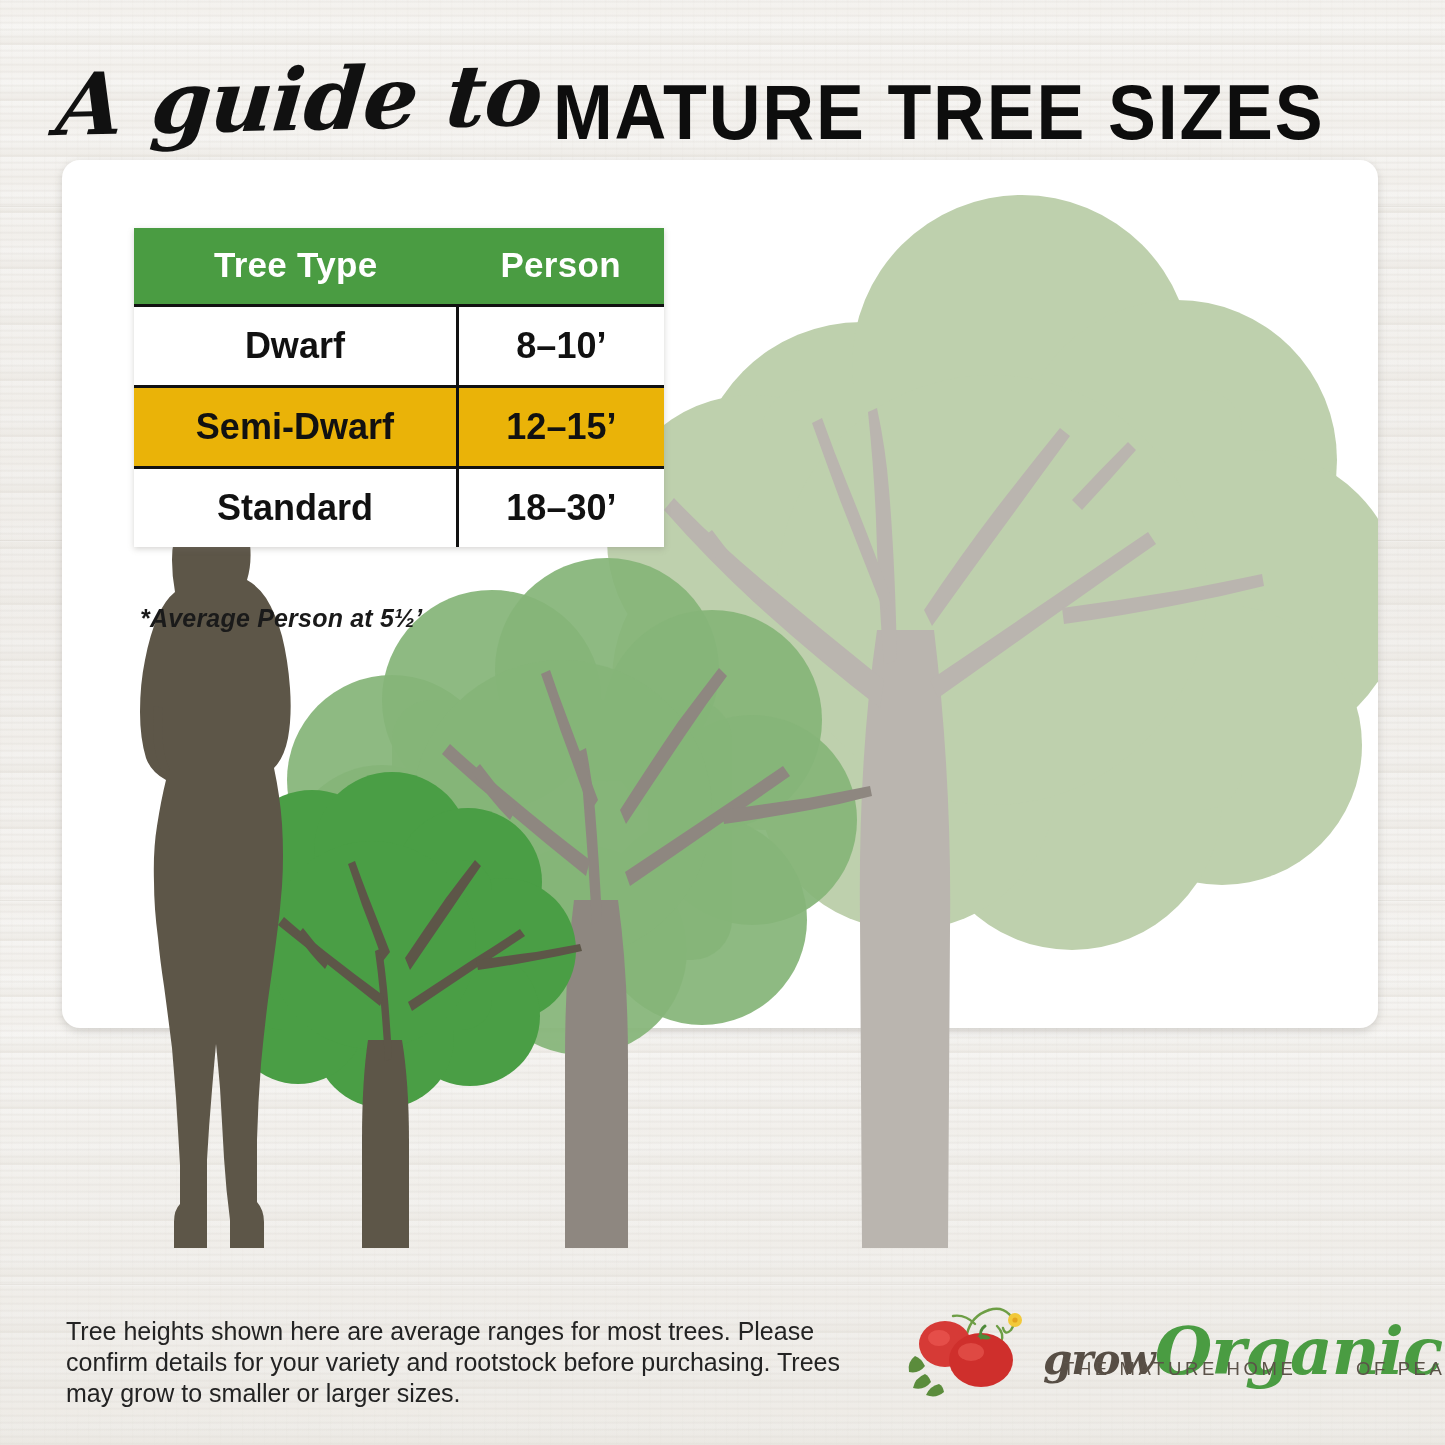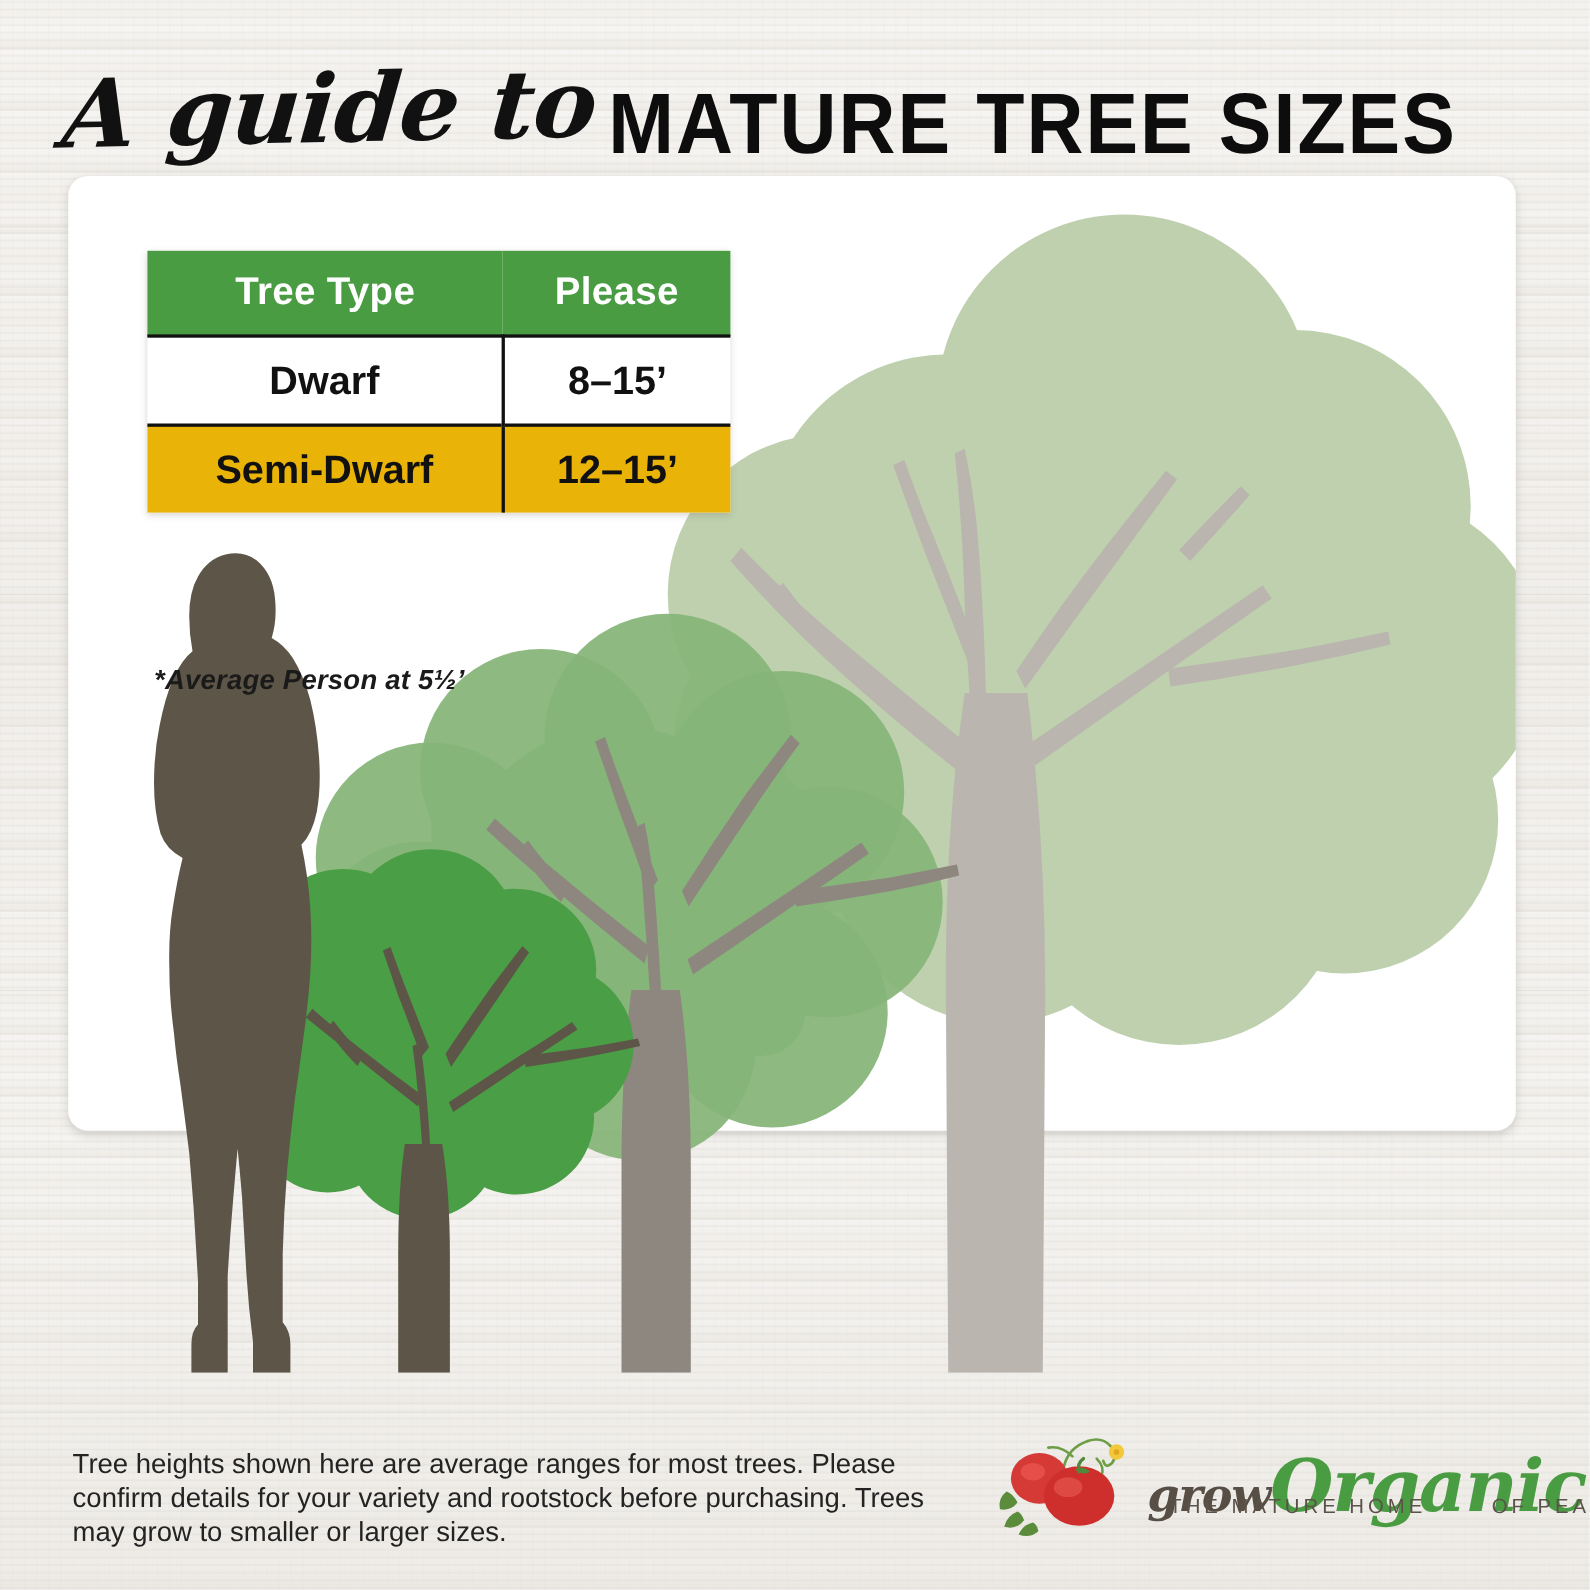--- a/index.html
+++ b/index.html
@@ -248,29 +248,33 @@
                  L145 1060 L145 1088 Z"></path>
         <path d="M100 612 Q94 600 92 584 Q90 564 92 546 L101 548
                  Q99 566 101 584 Q103 600 108 610 Z" fill="#5d5648"></path>
       </g>
     </svg>
 
     <table id="size-table">
       <tbody>
           <tr>
         <th class="col-type">Tree Type</th>
-        <th>Please</th>
+        <th>Person</th>
       </tr>
       <tr>
         <td class="col-type">Dwarf</td>
-        <td>8–15’</td>
+        <td>8–10’</td>
       </tr>
       <tr class="row-alt">
         <td class="col-type">Semi-Dwarf</td>
         <td>12–15’</td>
+      </tr>
+      <tr>
+        <td class="col-type">Standard</td>
+        <td>18–30’</td>
       </tr>
     </tbody>
       </table>
 
     <div id="table-note">*Average Person at 5½’</div>
   </div>
 
   <div id="disclaimer">Tree heights shown here are average ranges for most trees. Please confirm details for your variety and rootstock before purchasing. Trees may grow to smaller or larger sizes.</div>
 
   <div id="logo">

